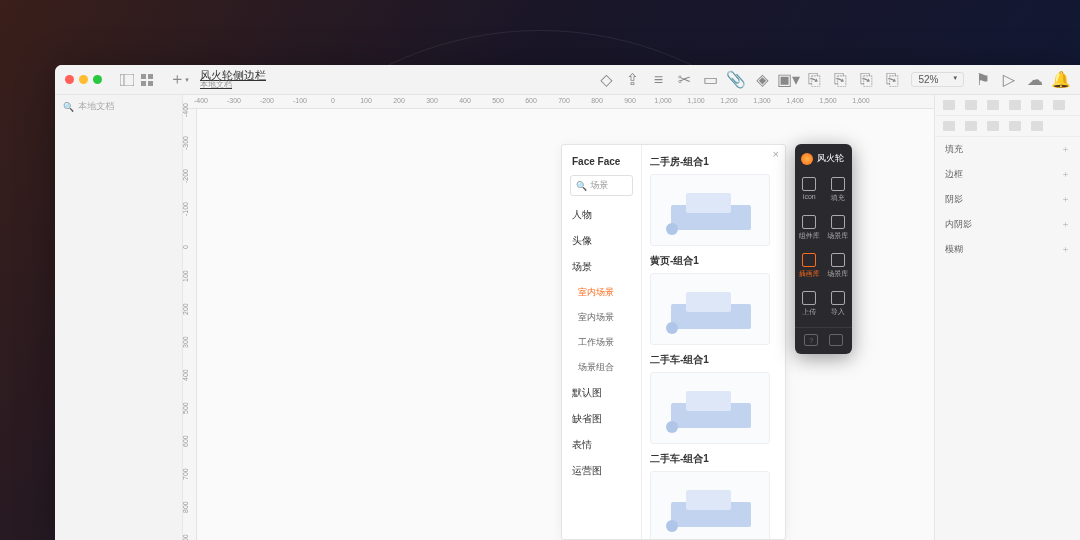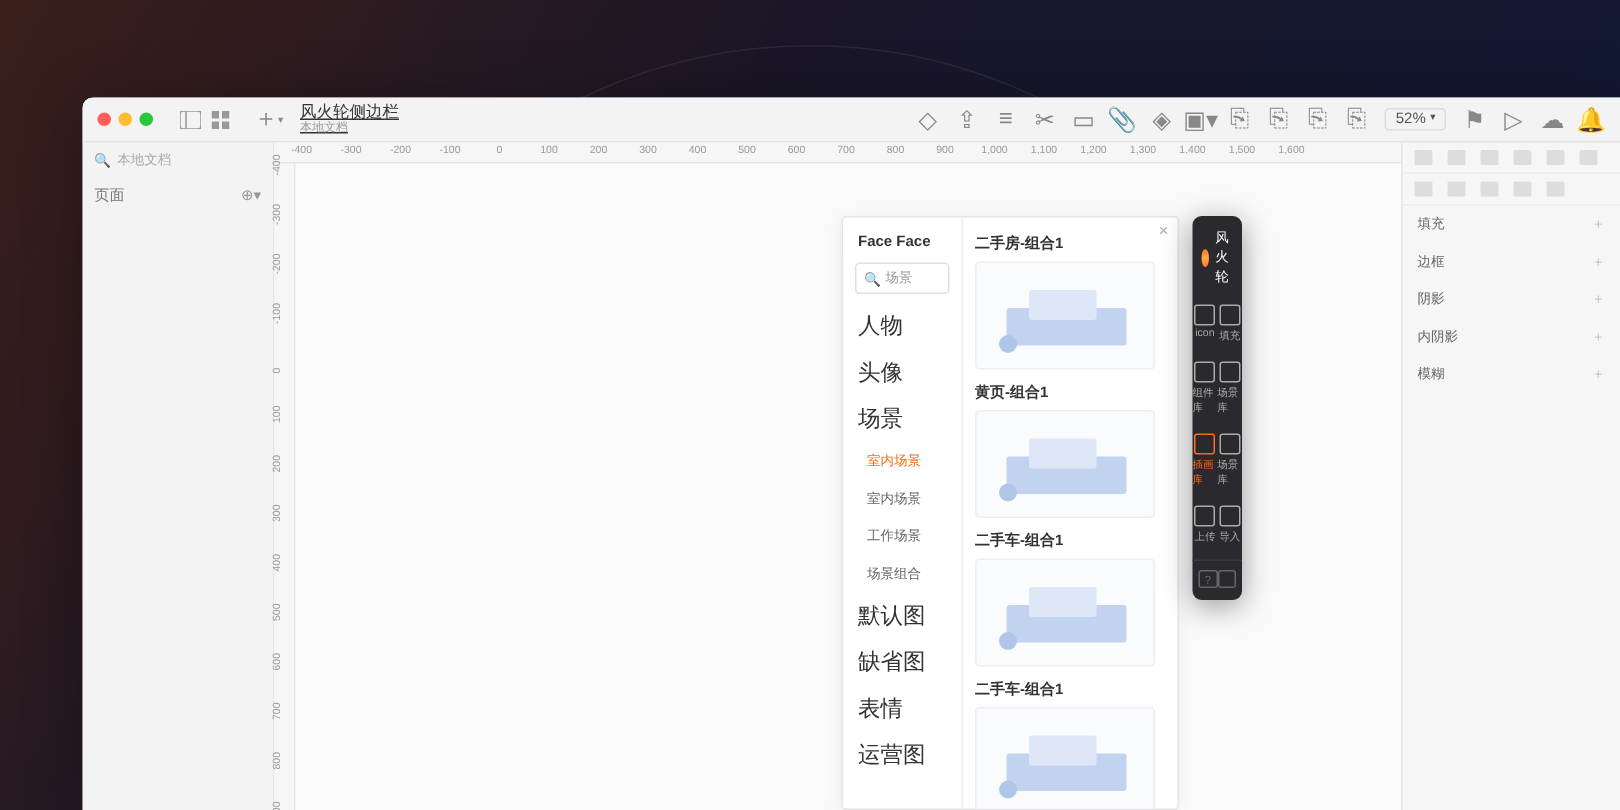--- a/index.html
+++ b/index.html
@@ -9,21 +9,21 @@
 .window { position: absolute; left: 55px; top: 65px; right: 0; bottom: 0; background: #f6f6f7; border-radius: 7px 0 0 0; box-shadow: 0 4px 40px rgba(0,0,0,.3); overflow: hidden; display: flex; flex-direction: column; }
 .titlebar { height: 30px; display: flex; align-items: center; background: #f3f3f4; border-bottom: 1px solid #e4e4e6; }
 .traffic { display: flex; gap: 5px; padding: 0 10px; }
 .tl { width: 9px; height: 9px; border-radius: 50%; }
 .tl.r { background: #ff5f57; } .tl.y { background: #febc2e; } .tl.g { background: #28c840; }
 .tbgroup { display: flex; gap: 12px; align-items: center; }
 .tbic { width: 14px; height: 14px; color: #888; display: flex; align-items: center; justify-content: center; }
 .docname { font-size: 11px; color: #333; line-height: 1.1; margin-left: 14px; text-decoration: underline; }
 .docsub { font-size: 8px; color: #999; }
 .tbar-right { margin-left: auto; display: flex; gap: 12px; align-items: center; padding-right: 12px; }
-.zoom { font-size: 10px; color: #555; border: 1px solid #ddd; border-radius: 3px; padding: 1px 6px; display: flex; gap: 3px; }
+.zoom { font-size: 10px; color: #555; border: 1px solid #ddd; border-radius: 3px; padding: 1px 6px; display: flex; gap: 15px; }
 .body { flex: 1; display: flex; overflow: hidden; }
 .left { width: 128px; background: #f3f3f4; border-right: 1px solid #e6e6e8; display: flex; flex-direction: column; }
 .search-row { display: flex; align-items: center; gap: 4px; padding: 5px 8px; font-size: 9px; color: #aaa; }
 .pages-hdr { display: flex; align-items: center; font-size: 10px; color: #777; padding: 5px 8px; }
 .pages-hdr .plus { margin-left: auto; color: #999; }
 .page-item { font-size: 10px; color: #fff; background: #ff6b1a; padding: 4px 10px; }
 .canvas-wrap { flex: 1; display: flex; flex-direction: column; background: #fafafa; position: relative; }
 .ruler-h { height: 14px; background: #f6f6f7; border-bottom: 1px solid #e4e4e6; display: flex; font-size: 7px; color: #999; position: relative; overflow: hidden; }
 .ruler-h span { position: absolute; top: 2px; transform: translateX(-50%); }
 .ruler-v { width: 14px; background: #f6f6f7; border-right: 1px solid #e4e4e6; position: relative; font-size: 7px; color: #999; }
@@ -34,30 +34,30 @@
 .right-row { display: flex; gap: 10px; padding: 5px 8px; border-bottom: 1px solid #ececee; }
 .right-sec { display: flex; justify-content: space-between; padding: 6px 10px; color: #666; font-size: 9px;}
 .right-sec .plus { color: #bbb; }
 .ric { width: 12px; height: 10px; background: #ddd; border-radius: 1px; }
 
 .libpanel { position: absolute; left: 378px; top: 49px; width: 225px; bottom: 0; background: #fff; border: 1px solid #e4e4e6; border-radius: 3px; box-shadow: 0 2px 12px rgba(0,0,0,.06); display: flex; overflow: hidden; }
 .libpanel .close { position: absolute; right: 6px; top: 3px; font-size: 11px; color: #aaa; cursor: pointer;}
 .libside { width: 80px; border-right: 1px solid #eee; padding: 8px 0; }
 .libtitle { font-size: 10px; font-weight: 600; color: #333; padding: 3px 10px 8px; }
 .libsearch { margin: 0 8px 6px; border: 1px solid #e0e0e2; border-radius: 3px; font-size: 9px; color: #999; padding: 3px 5px; display: flex; align-items: center; gap: 3px; }
-.libcat { font-size: 15px; color: #333; padding: 6px 10px; cursor: pointer; }
+.libcat { font-size: 10px; color: #333; padding: 6px 10px; cursor: pointer; }
 .libcat.sub { padding-left: 16px; font-size: 9px; color: #666; }
 .libcat.active { color: #ff6b1a; }
 .libmain { flex: 1; overflow-y: auto; padding: 8px; }
 .libcard-t { font-size: 10px; color: #333; font-weight: 600; margin: 2px 0 5px; }
 .libcard { width: 120px; height: 72px; background: #fafbfc; border: 1px solid #eceef2; border-radius: 3px; margin-bottom: 8px; position: relative; overflow: hidden; }
 
 .illus { position: absolute; background: #d3ddef; border-radius: 2px; }
 
-.plugin { position: absolute; left: 612px; top: 49px; width: 33px; background: #2a2a2e; border-radius: 6px; padding: 6px 0; color: #ccc; box-shadow: 0 4px 20px rgba(0,0,0,.4);}
+.plugin { position: absolute; left: 612px; top: 49px; width: 57px; background: #2a2a2e; border-radius: 6px; padding: 6px 0; color: #ccc; box-shadow: 0 4px 20px rgba(0,0,0,.4);}
 .plugin-hdr { display: flex; align-items: center; gap: 4px; font-size: 9px; padding: 2px 6px 6px; color: #fff;}
 .plugin-hdr .logo { width: 12px; height: 12px; background: radial-gradient(circle, #ffb347, #ff6b1a); border-radius: 50%; }
 .plugin-grid { display: grid; grid-template-columns: 1fr 1fr; gap: 0; }
 .plugin-cell { display: flex; flex-direction: column; align-items: center; gap: 2px; padding: 6px 0; font-size: 7px; color: #aaa; cursor: pointer;}
 .plugin-cell.active { color: #ff6b1a; }
 .plugin-cell .pic { width: 14px; height: 14px; border: 1px solid currentColor; border-radius: 2px; }
 .plugin-ftr { display: flex; justify-content: space-around; padding: 6px 4px 2px; border-top: 1px solid #3a3a3e; margin-top: 4px;}
 .plugin-ftr .fic { width: 14px; height: 12px; border: 1px solid #666; border-radius: 2px; }
 svg { display: block; }
 </style>
@@ -121,24 +121,20 @@
       <div class="tbic">🔔</div>
     </div>
   </div>
 
   <div class="body">
 
     <div class="left">
       <div class="search-row">
         <span>🔍</span>
         <span>本地文档</span>
-      </div>
-      <div class="pages-hdr">
-        <span>页面</span>
-        <span class="plus">⊕▾</span>
       </div>
     </div>
 
     <div class="canvas-wrap">
       <div class="ruler-h" id="rulerH">
           <span style="left: 18px;">-400</span>
           <span style="left: 51px;">-300</span>
           <span style="left: 84px;">-200</span>
           <span style="left: 117px;">-100</span>
           <span style="left: 150px;">0</span>

